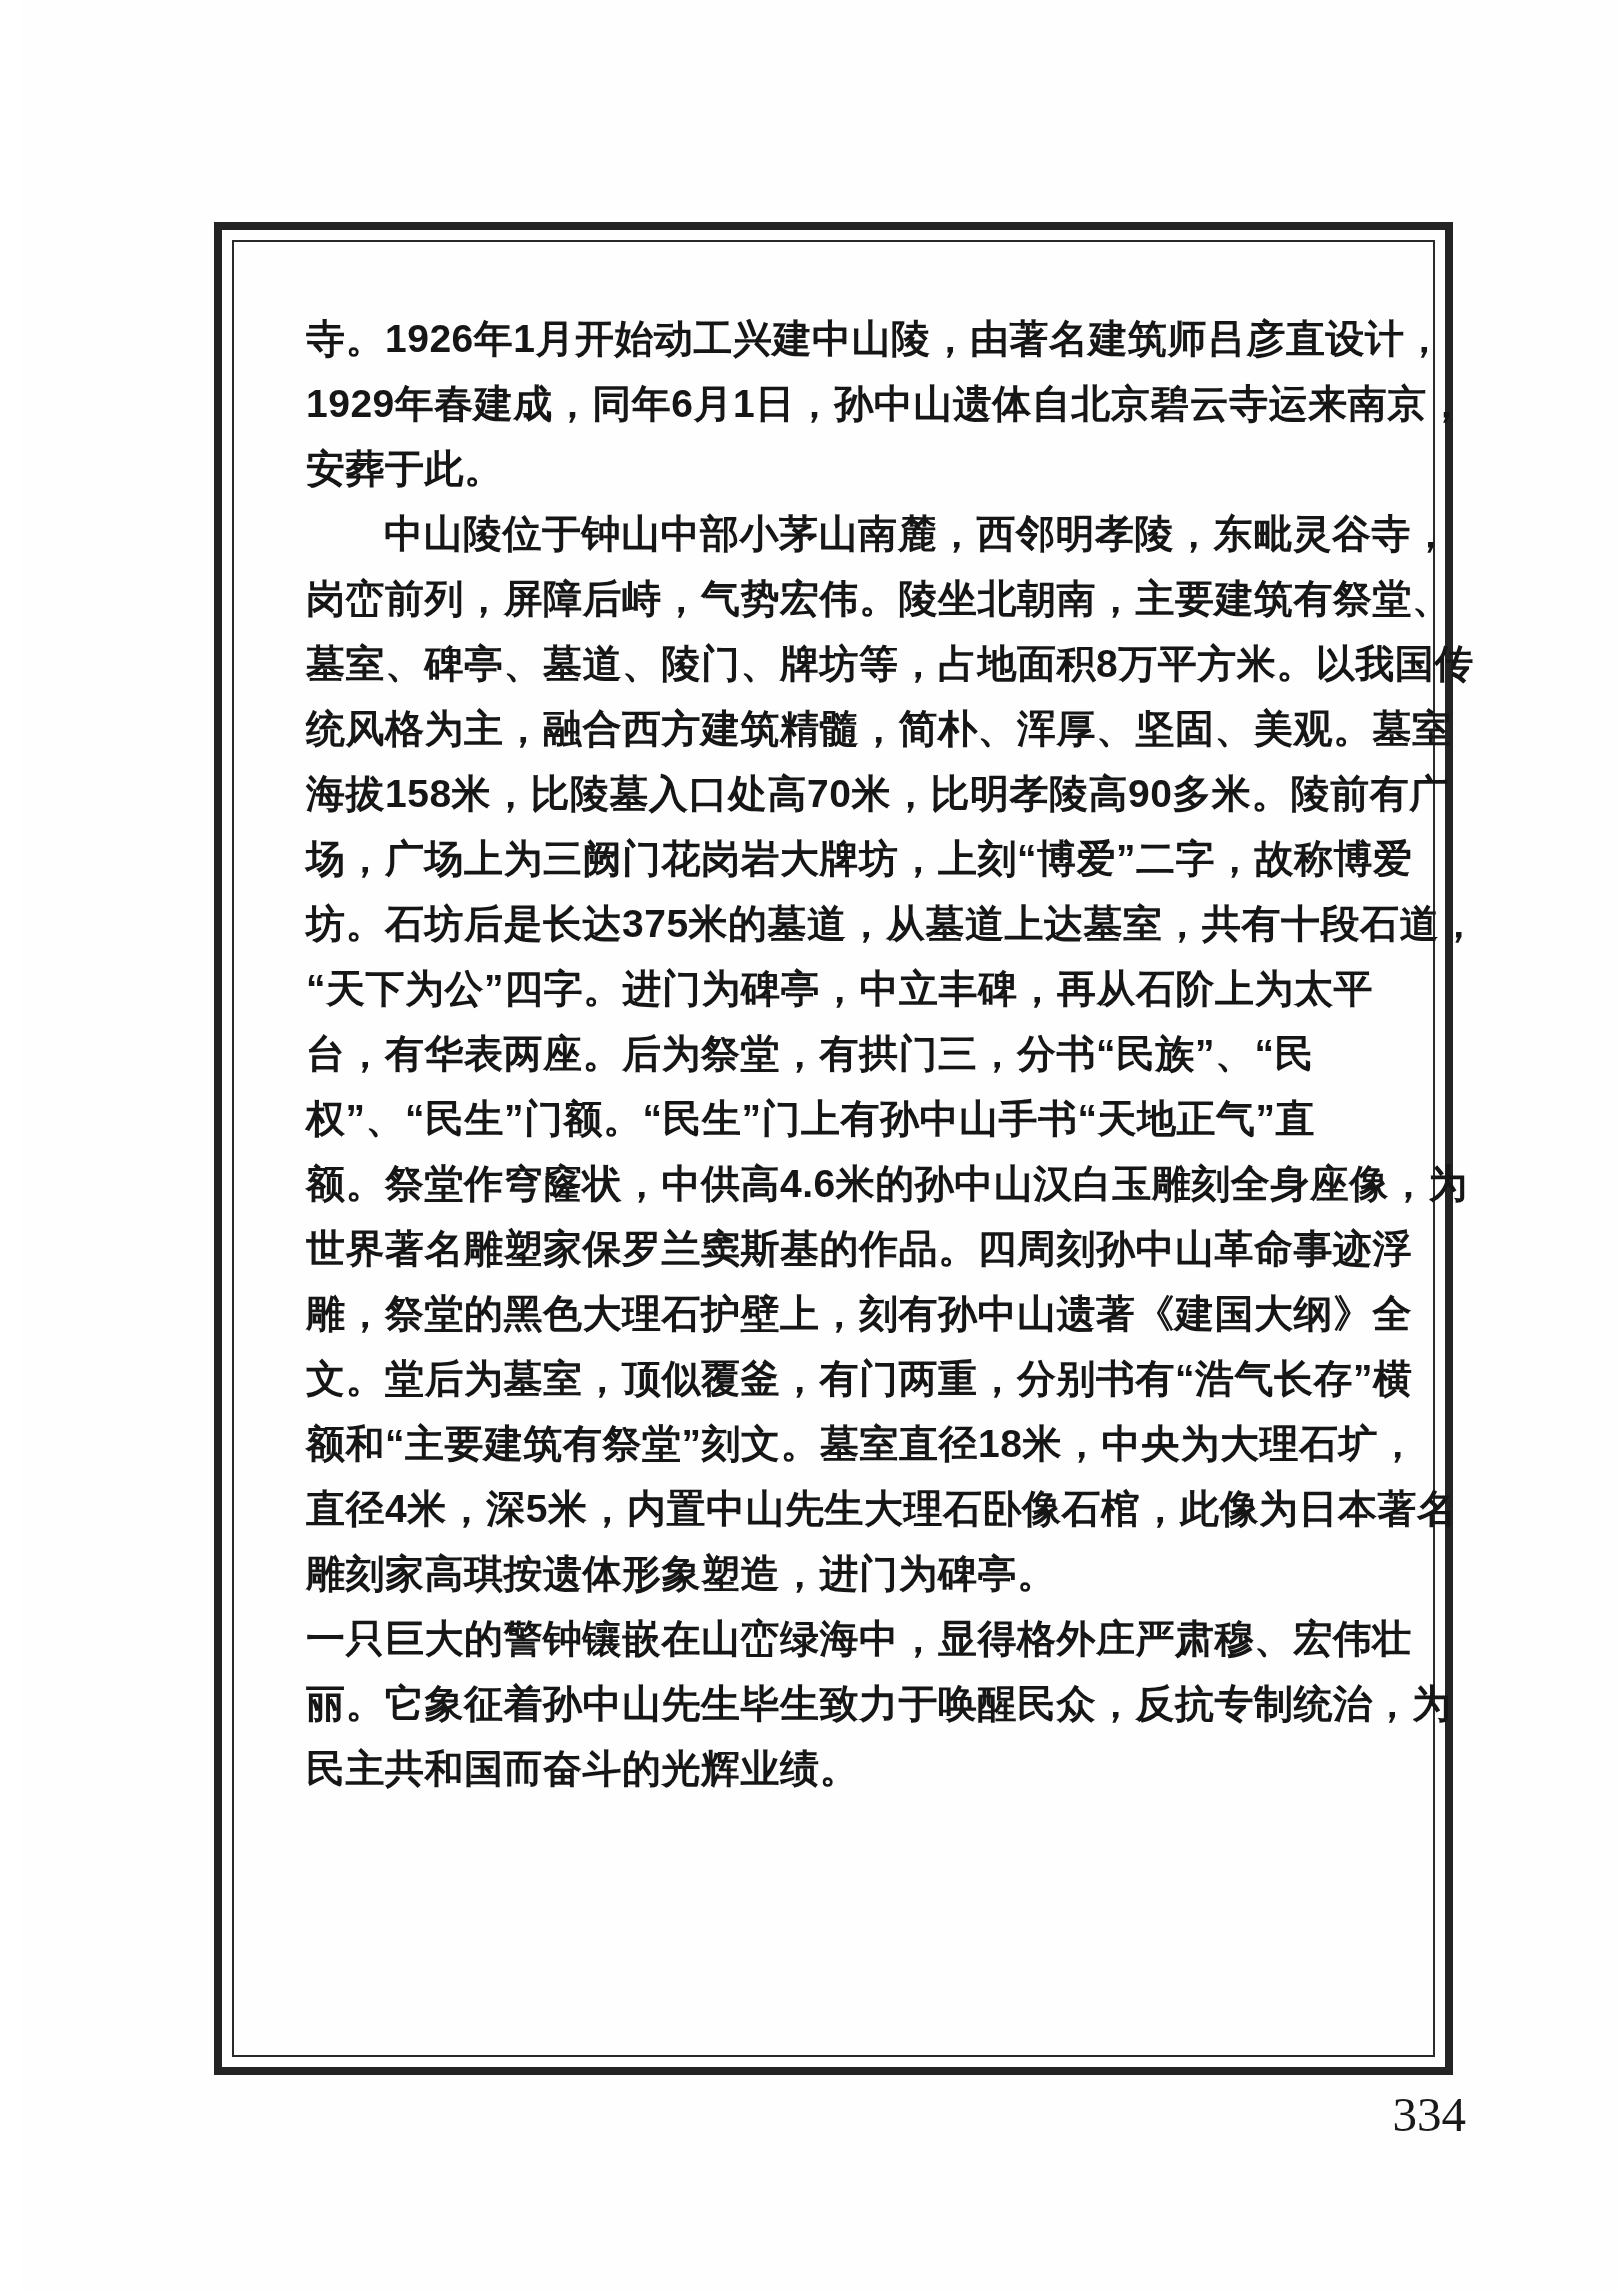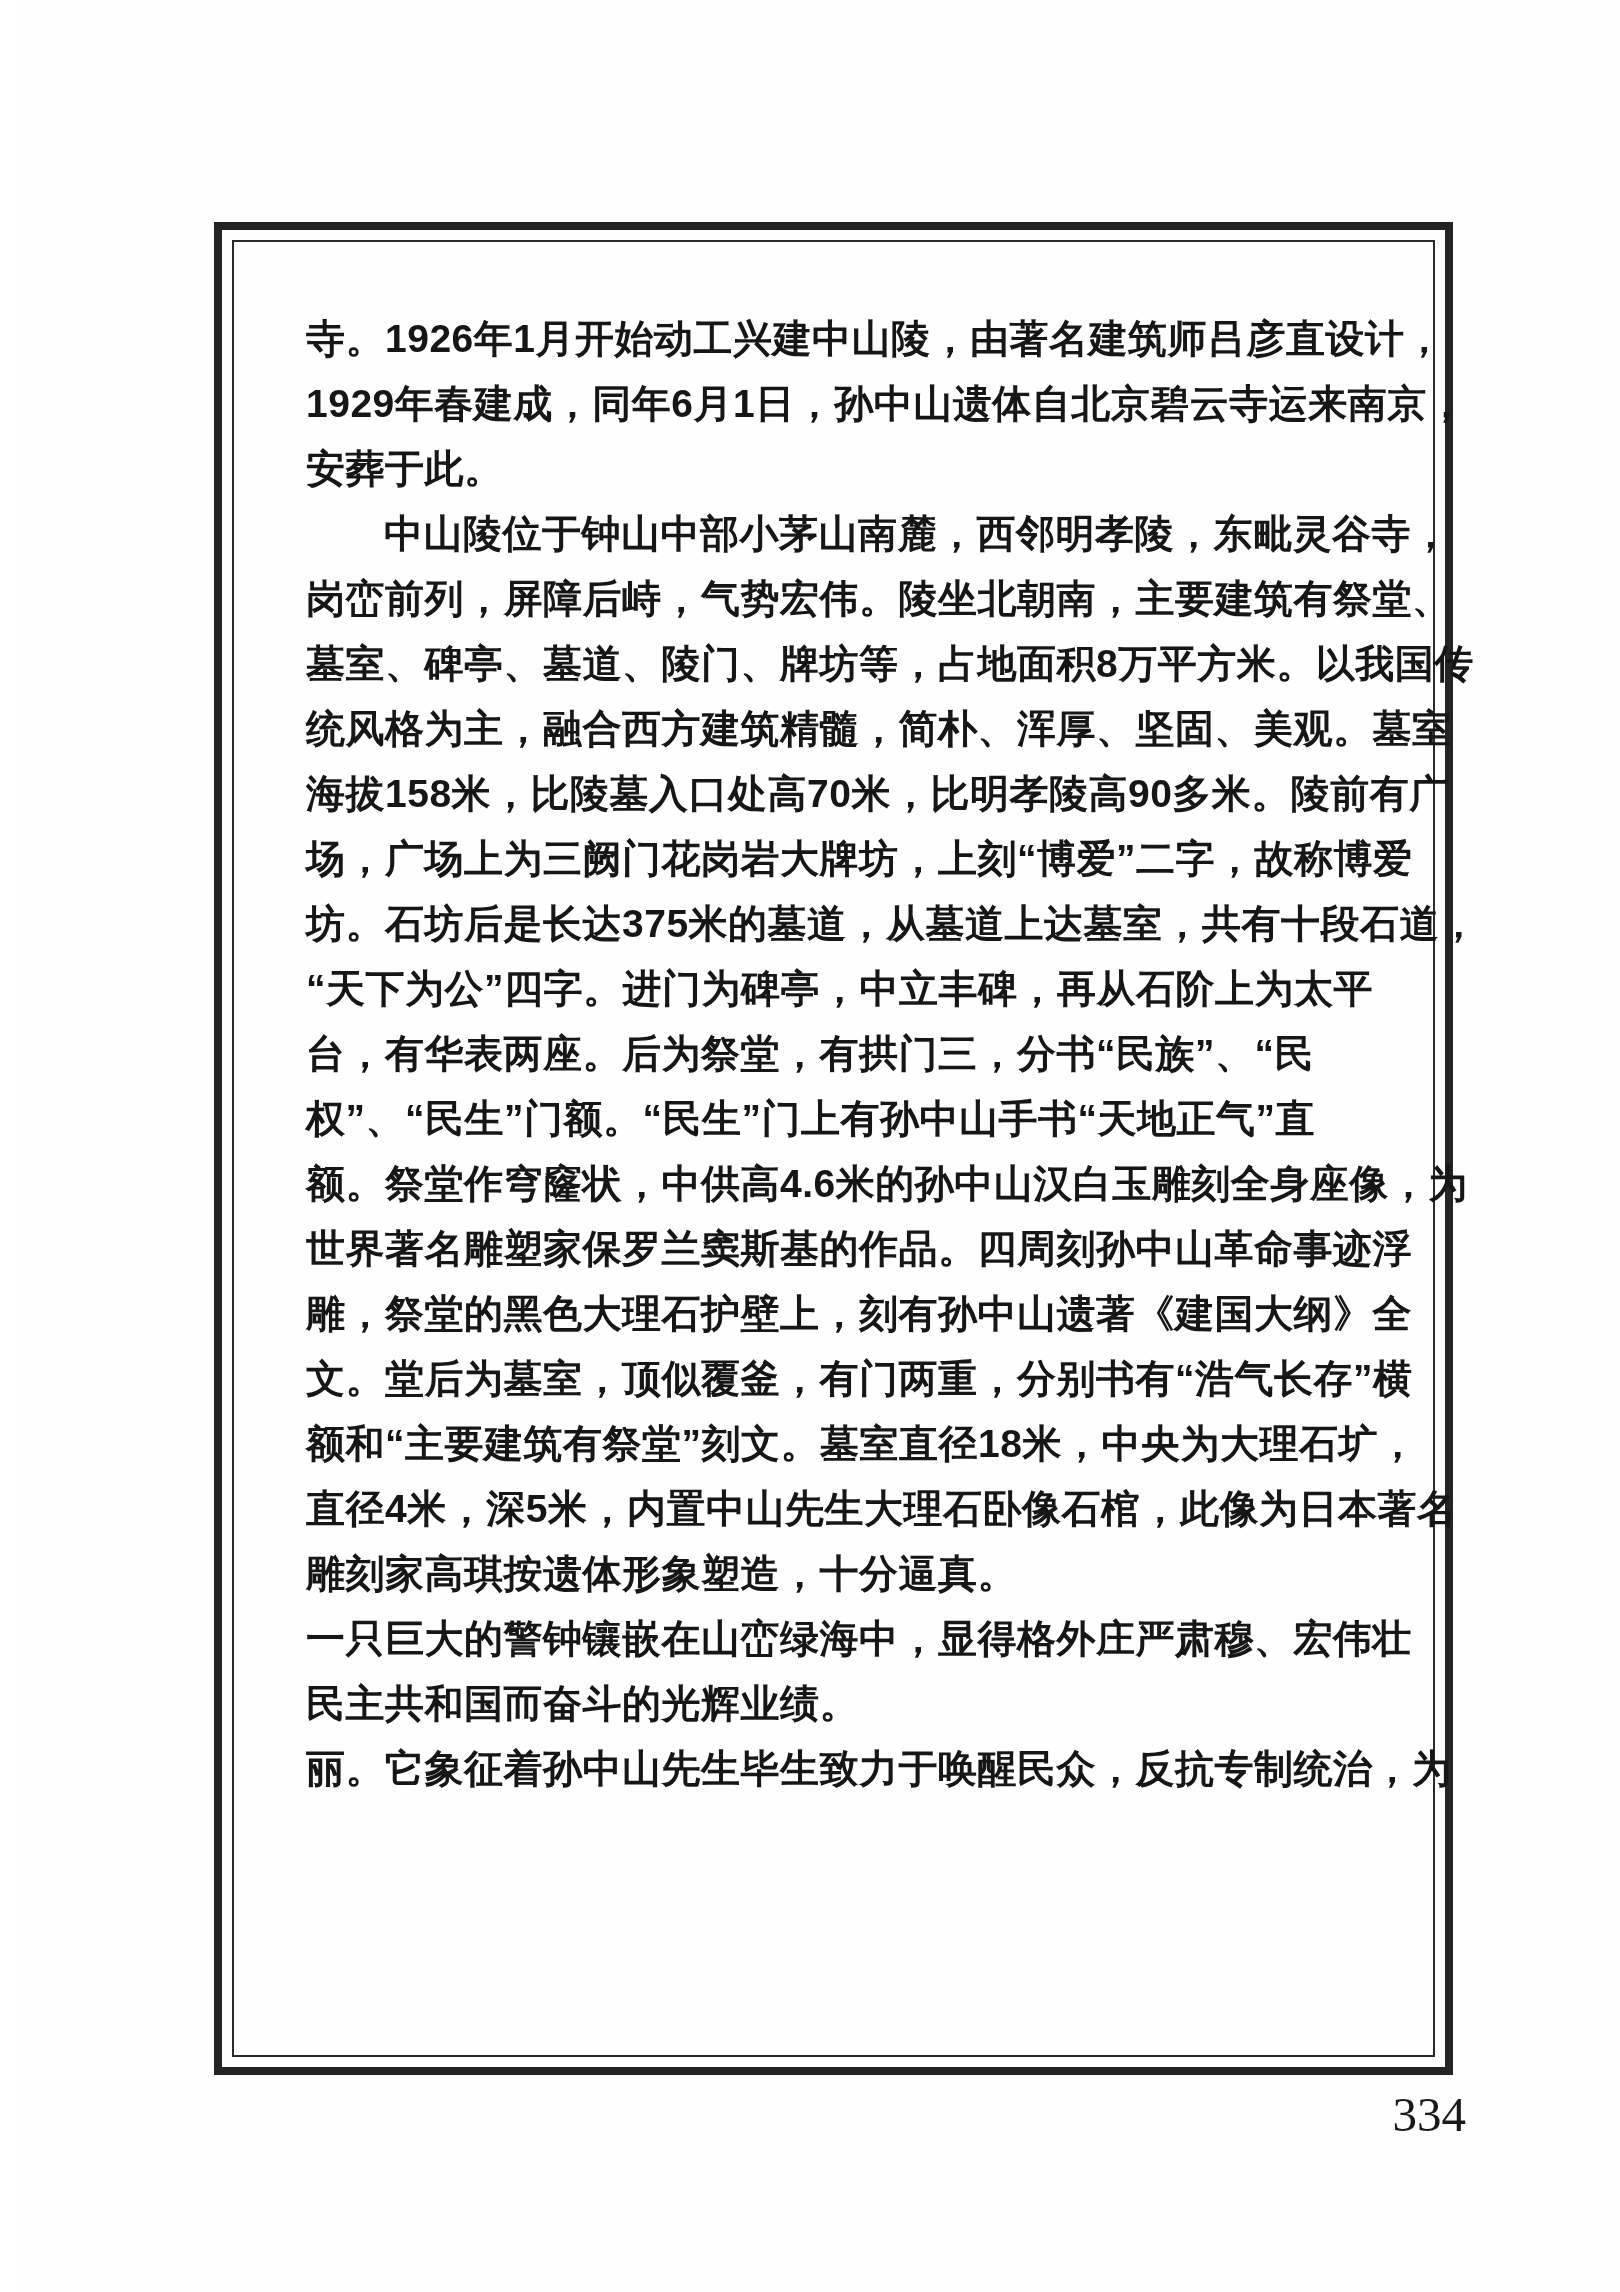--- a/index.html
+++ b/index.html
@@ -84,20 +84,20 @@
       <div class="text-line">坊。石坊后是长达375米的墓道，从墓道上达墓室，共有十段石道，</div>
       <div class="text-line">“天下为公”四字。进门为碑亭，中立丰碑，再从石阶上为太平</div>
       <div class="text-line">台，有华表两座。后为祭堂，有拱门三，分书“民族”、“民</div>
       <div class="text-line">权”、“民生”门额。“民生”门上有孙中山手书“天地正气”直</div>
       <div class="text-line">额。祭堂作穹窿状，中供高4.6米的孙中山汉白玉雕刻全身座像，为</div>
       <div class="text-line">世界著名雕塑家保罗兰窦斯基的作品。四周刻孙中山革命事迹浮</div>
       <div class="text-line">雕，祭堂的黑色大理石护壁上，刻有孙中山遗著《建国大纲》全</div>
       <div class="text-line">文。堂后为墓室，顶似覆釜，有门两重，分别书有“浩气长存”横</div>
       <div class="text-line">额和“主要建筑有祭堂”刻文。墓室直径18米，中央为大理石圹，</div>
       <div class="text-line">直径4米，深5米，内置中山先生大理石卧像石棺，此像为日本著名</div>
-      <div class="text-line">雕刻家高琪按遗体形象塑造，十分逼真。</div>
+      <div class="text-line">雕刻家高琪按遗体形象塑造，进门为碑亭。</div>
       <div class="text-line">一只巨大的警钟镶嵌在山峦绿海中，显得格外庄严肃穆、宏伟壮</div>
+      <div class="text-line">丽。它象征着孙中山先生毕生致力于唤醒民众，反抗专制统治，为</div>
       <div class="text-line">民主共和国而奋斗的光辉业绩。</div>
-      <div class="text-line">丽。它象征着孙中山先生毕生致力于唤醒民众，反抗专制统治，为</div>
     </div>
   <div class="page-number">334</div>
 </div>
 
 
 </body></html>

